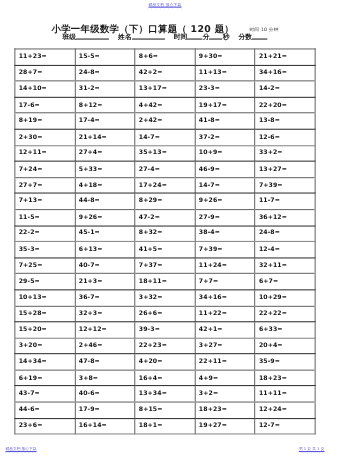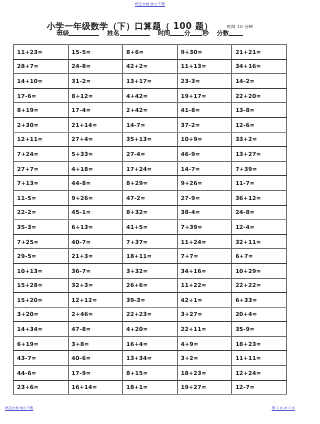--- a/index.html
+++ b/index.html
@@ -132,21 +132,21 @@
 <body>
 
 <div class="page">
 
   <div class="watermark top">
     <span>精品文档  放心下载</span>
     <span class="sub">· · · · · · · · ·</span>
   </div>
 
   <div class="title-row">
-    <span class="title">小学一年级数学（下）口算题（   100 题）</span>
+    <span class="title">小学一年级数学（下）口算题（   120 题）</span>
     <span class="title-note">时间 10 分钟</span>
   </div>
 
   <div class="info-row">
     <span class="fld"><span>班级</span><span class="ul w-long"></span></span>
     <span class="fld"><span>姓名</span><span class="ul w-long"></span></span>
     <span class="fld"><span>时间</span><span class="ul w-mid"></span><span>分</span><span class="ul w-short"></span><span>秒</span></span>
     <span class="fld"><span>分数</span><span class="ul w-mid"></span></span>
   </div>
 

